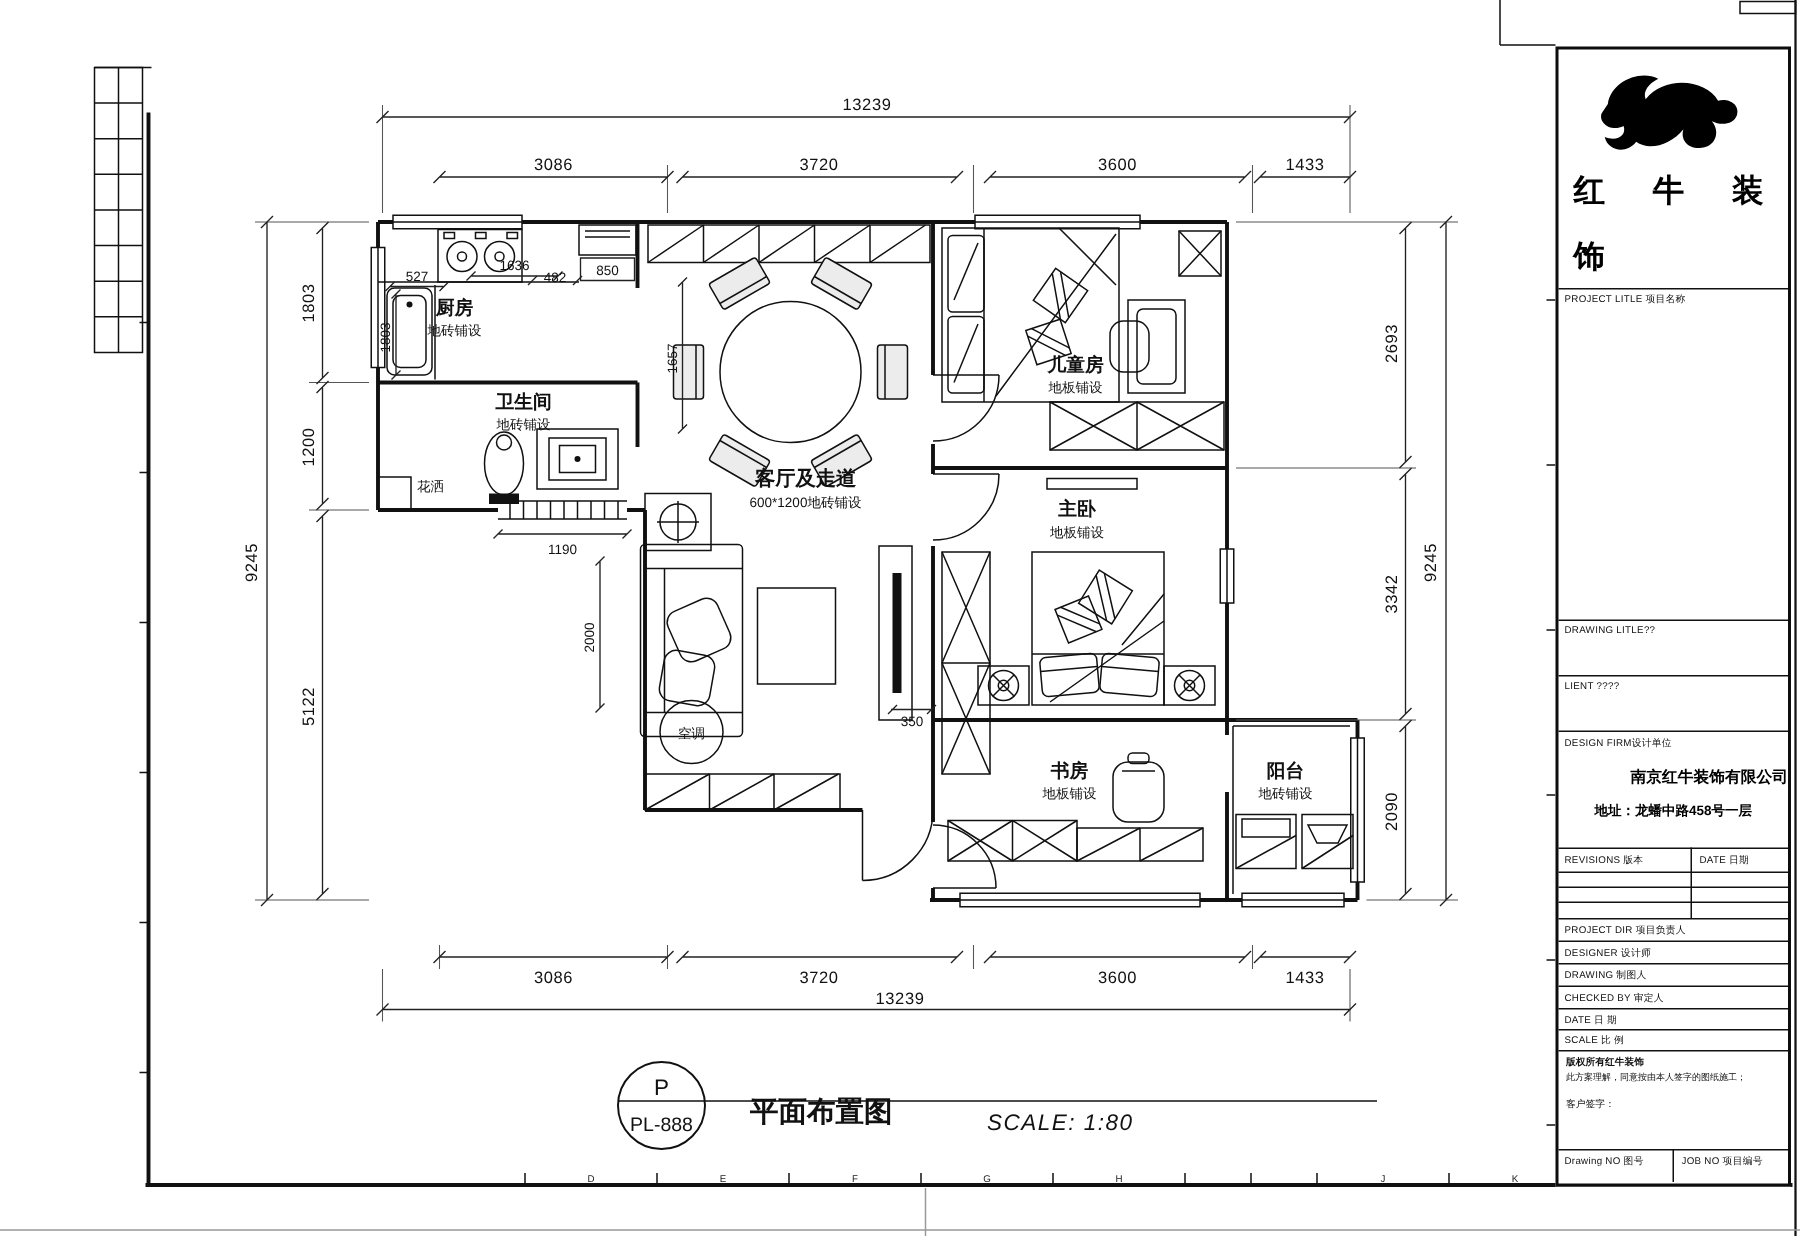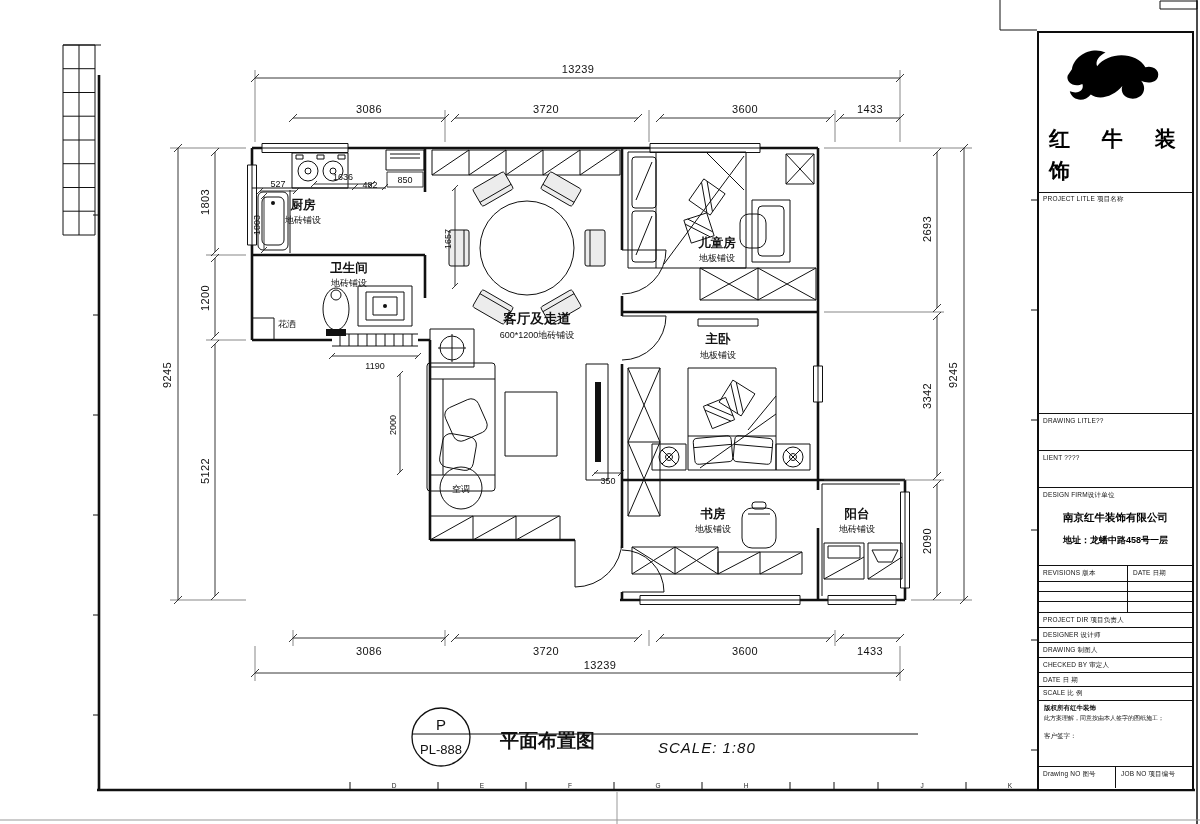--- a/index.html
+++ b/index.html
@@ -24,21 +24,21 @@
   .gl{font-size:6.5px;fill:#222;text-anchor:middle;}
   .ctr{text-anchor:middle;}
   .it{font-style:italic;letter-spacing:1px;}
   
   #tb{position:absolute;left:1037px;top:31px;width:157px;height:760px;background:#fff;
       border:2.5px solid #0d0d0d;box-sizing:border-box;}
   #tb .hl{position:absolute;left:0;width:100%;border-top:1px solid #111;height:0;}
   #tb .vl{position:absolute;width:0;border-left:1px solid #111;}
   #tb .lab{position:absolute;font-size:6.5px;color:#111;white-space:nowrap;letter-spacing:.2px;}
   #tb .brand{position:absolute;font-size:21px;font-weight:bold;letter-spacing:13px;color:#000;white-space:nowrap;}
-  #tb .comp{position:absolute;font-size:10.5px;font-weight:bold;width:100%;text-align:center;color:#000;}
+  #tb .comp{position:absolute;font-size:10.5px;font-weight:bold;width:100%;text-align:right;color:#000;}
   #tb .addr{position:absolute;font-size:9px;font-weight:bold;width:100%;text-align:center;color:#000;}
   #tb .cpy{position:absolute;font-size:6.5px;color:#111;white-space:nowrap;}
 </style>
 </head>
 <body>
 
 <div id="stage">
 <svg width="1200" height="824" viewBox="0 0 1200 824">
 
   <g>
@@ -430,21 +430,21 @@
     <text class="ctr" x="441" y="754" font-size="13">PL-888</text>
     <text x="500" y="747" font-size="19" font-weight="bold">平面布置图</text>
     <text class="it" x="658" y="753" font-size="15">SCALE: 1:80</text>
   </g>
 </svg>
 
 <div id="tb">
   <svg width="126" height="86" style="left:14px;top:8px" viewBox="0 0 120 80">
     <path fill="#000" d="M18,26 C20,12 38,4 50,10 C44,13 40,18 42,23 C54,8 80,10 88,24 C94,22 102,26 100,33 C98,39 90,40 84,37 C90,44 86,54 76,54 C68,54 64,48 66,42 C58,52 44,56 36,50 C30,58 18,56 16,47 C24,50 30,46 28,40 C20,44 12,38 14,32 Z"></path>
   </svg>
-  <div class="brand" style="left:10px;top:92px">红 牛 装</div>
+  <div class="brand" style="left:10px;top:80px">红 牛 装</div>
   <div class="brand" style="left:10px;top:124px">饰</div>
 
   <div class="hl" style="top:159px"></div>
   <div class="lab" style="left:4px;top:162px">PROJECT LITLE 项目名称</div>
 
   <div class="hl" style="top:380px"></div>
   <div class="lab" style="left:4px;top:384px">DRAWING LITLE??</div>
 
   <div class="hl" style="top:417px"></div>
   <div class="lab" style="left:4px;top:421px">LIENT ????</div>

